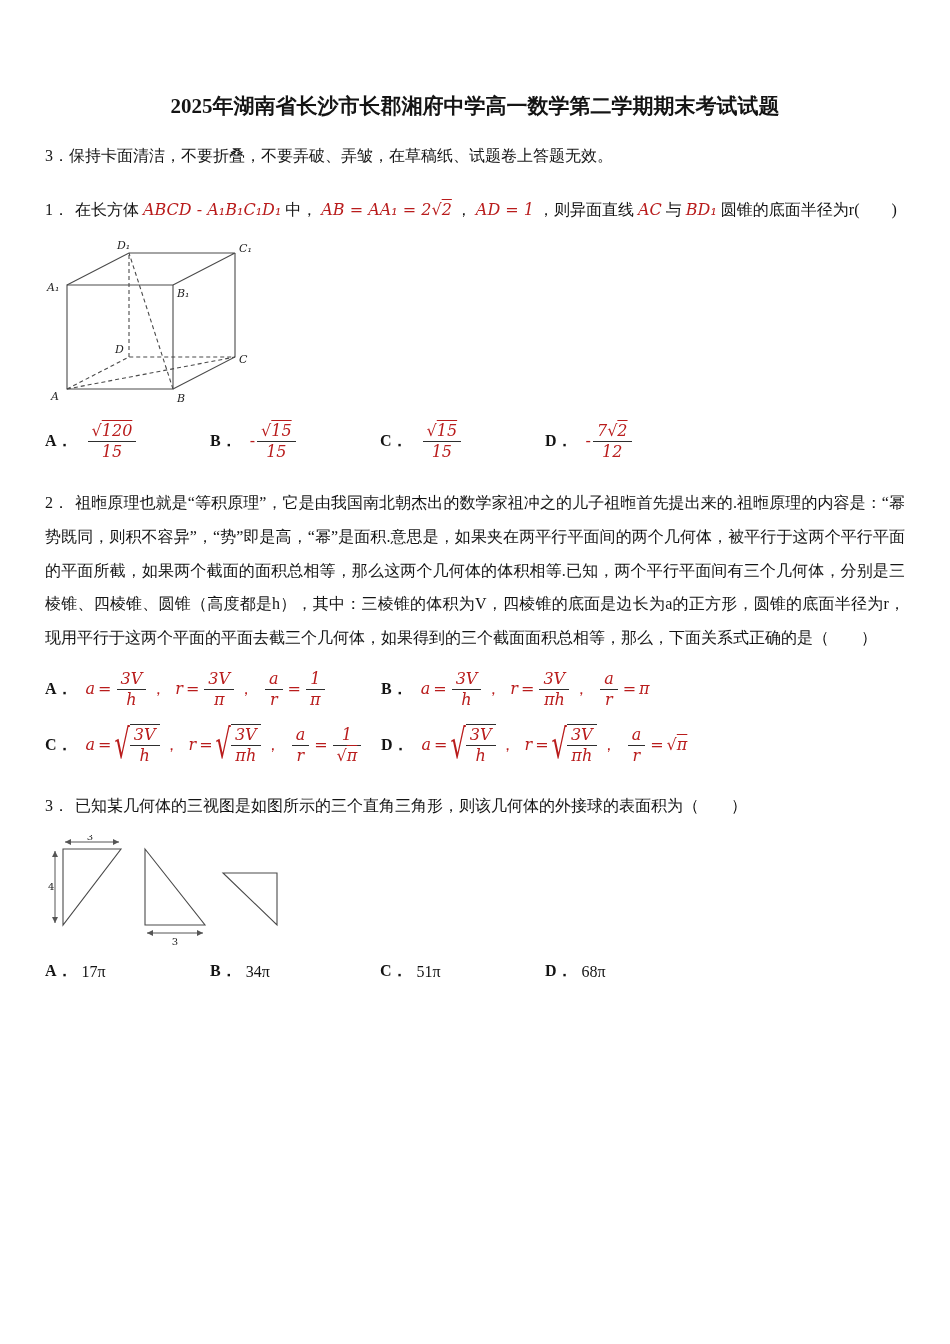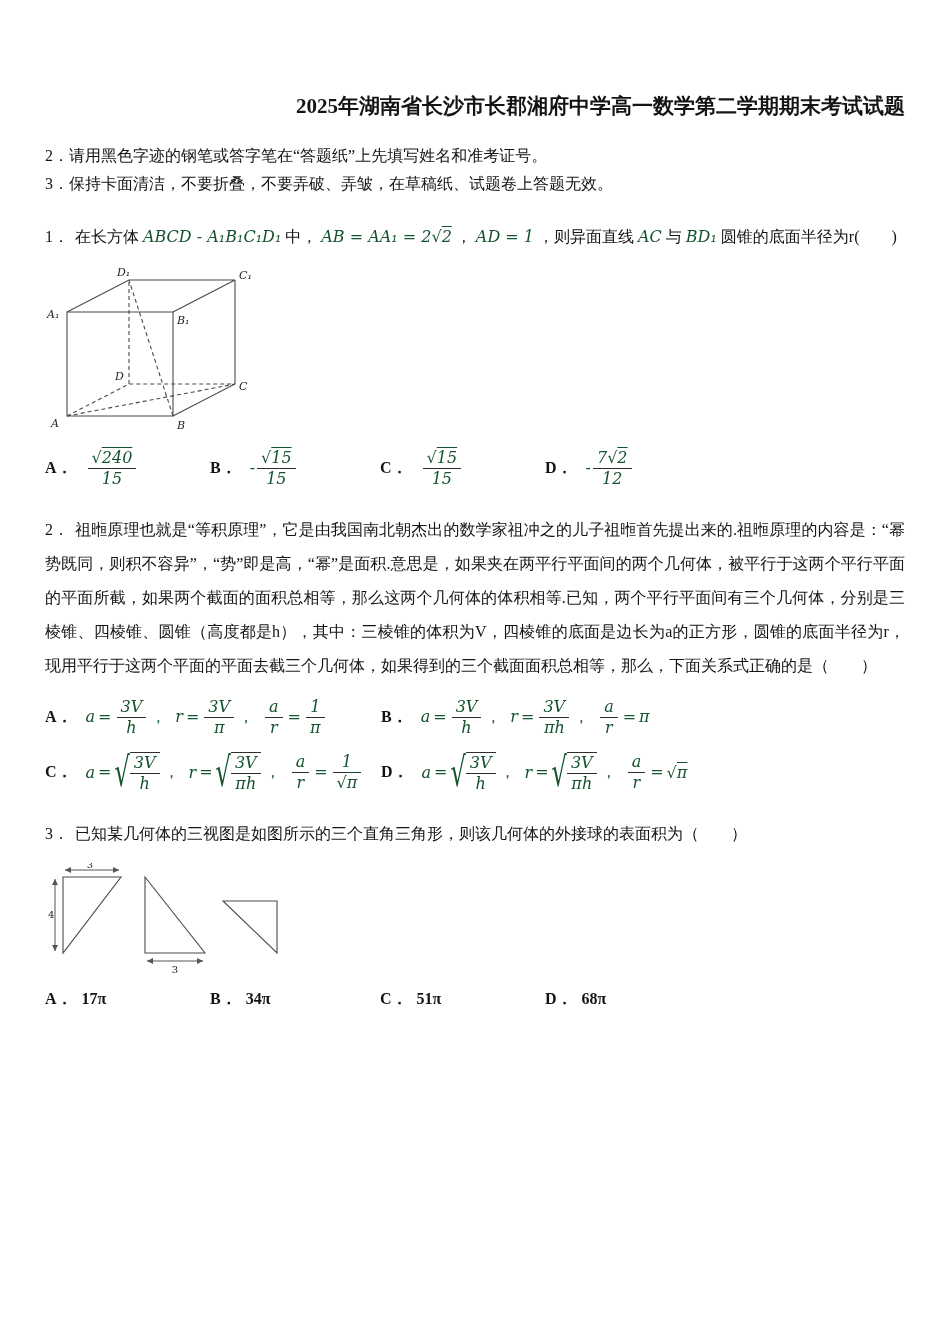--- a/index.html
+++ b/index.html
@@ -1,62 +1,61 @@
 <!DOCTYPE html>
 <html><head>
 <meta charset="utf-8">
 <style>
   html,body{margin:0;padding:0}
   body{width:950px;height:1344px;overflow:hidden;background:#ffffff;color:#141414;
        font-family:"Liberation Serif","DejaVu Serif",serif;font-size:16px}
   .page{padding:92px 45px 0 45px}
   p{margin:0}
-  .title{font-size:21px;font-weight:700;text-align:right;margin:0 0 22px 0}
+  .title{font-size:21px;font-weight:700;text-align:center;margin:0 0 22px 0}
   .notice-heading,.notice-item{line-height:1.72}
   .section-header{margin:26px 0 12px 0;line-height:1.6}
   .question{margin-top:24px}
   .q-stem{line-height:1.95}
   .q-num{margin-right:6px}
-  .math{font-family:"DejaVu Serif",serif;font-style:italic;color:#14532d;margin:0 4px;white-space:nowrap}
+  .math{font-family:"DejaVu Serif",serif;font-style:italic;color:#b91c1c;margin:0 4px;white-space:nowrap}
   .math .op,.math .sep,.math .sign,.math .sqrt,.sqrt-sign{font-style:normal}
   .radicand{text-decoration:overline}
   .frac{display:inline-block;vertical-align:middle;text-align:center;line-height:1.25;margin:0 2px}
   .frac .num{display:block;border-bottom:1px solid #2e2e2e;padding:0 4px}
   .frac .den{display:block;padding:0 4px}
   .sqrtwrap{display:inline-flex;align-items:center;vertical-align:middle}
   .sqrt-sign{display:inline-block;font-size:24px;line-height:1;transform:scaleY(1.7);transform-origin:60% 55%;margin-right:-2px}
   .sqrtwrap .frac{border-top:1.5px solid #2e2e2e}
   .op{margin:0 3px}
   .sep{margin:0 9px 0 2px}
   .options-row{display:flex;align-items:center;margin-top:14px}
   .option{display:flex;align-items:center}
   .options-row.four .option:nth-child(1){width:165px}
   .options-row.four .option:nth-child(2){width:170px}
   .options-row.four .option:nth-child(3){width:165px}
   .options-row.two .option{width:336px}
   .opt-label{font-weight:700;margin-right:9px}
-  .q3-val{font-weight:700}
+  .q3-val{font-weight:400}
   .q2-text{line-height:2.12;text-align:justify}
   .fig-cuboid{display:block;margin:12px 0 2px 0}
   .fig-views{display:block;margin:14px 0 6px 2px}
   svg .edge{stroke:#4a4a4a;stroke-width:1.1;fill:none}
   svg .dash{stroke-dasharray:4 3}
   svg .dim{stroke:#555;stroke-width:1;fill:none}
   svg text{font-family:"DejaVu Serif",serif;font-style:italic;font-size:11px;fill:#222}
   svg text.dim-label{font-style:normal;font-size:10px}
 </style>
 </head>
 <body>
 
 <div class="page">
 
   <h1 class="title">2025年湖南省长沙市长郡湘府中学高一数学第二学期期末考试试题</h1>
 
   <div class="notice">
-    <p class="notice-item">2．请用黑色字迹的钢笔或答字笔在“答题纸”上先填写姓名和准考证号。</p>
     <p class="notice-item">3．保持卡面清洁，不要折叠，不要弄破、弄皱，在草稿纸、试题卷上答题无效。</p>
   </div>
 
 
   <div class="question">
     <p class="q-stem">
       <span class="q-num">1．</span><span>在长方体</span><span class="math">ABCD - A₁B₁C₁D₁</span><span>中，</span><span class="math"><span>AB = AA₁ = 2</span><span class="sqrt">√</span><span class="radicand">2</span></span><span>，</span><span class="math">AD = 1</span><span>，则异面直线</span><span class="math">AC</span><span>与</span><span class="math">BD₁</span><span>圆锥的底面半径为r(　　)</span>
     </p>
 
     <svg class="fig-cuboid" width="230" height="170" viewBox="0 0 230 170">
@@ -77,21 +76,21 @@
       <text x="72" y="12">D₁</text>
       <text x="6" y="163">A</text>
       <text x="132" y="165">B</text>
       <text x="194" y="126">C</text>
       <text x="70" y="116">D</text>
     </svg>
 
     <div class="options-row four">
       <div class="option">
         <span class="opt-label">A．</span>
-        <span class="math"><span class="sign"></span><span class="frac"><span class="num"><span></span><span class="sqrt">√</span><span class="radicand">240</span></span><span class="den">15</span></span></span>
+        <span class="math"><span class="sign"></span><span class="frac"><span class="num"><span></span><span class="sqrt">√</span><span class="radicand">120</span></span><span class="den">15</span></span></span>
       </div>
       <div class="option">
         <span class="opt-label">B．</span>
         <span class="math"><span class="sign">-</span><span class="frac"><span class="num"><span></span><span class="sqrt">√</span><span class="radicand">15</span></span><span class="den">15</span></span></span>
       </div>
       <div class="option">
         <span class="opt-label">C．</span>
         <span class="math"><span class="sign"></span><span class="frac"><span class="num"><span></span><span class="sqrt">√</span><span class="radicand">15</span></span><span class="den">15</span></span></span>
       </div>
       <div class="option">

